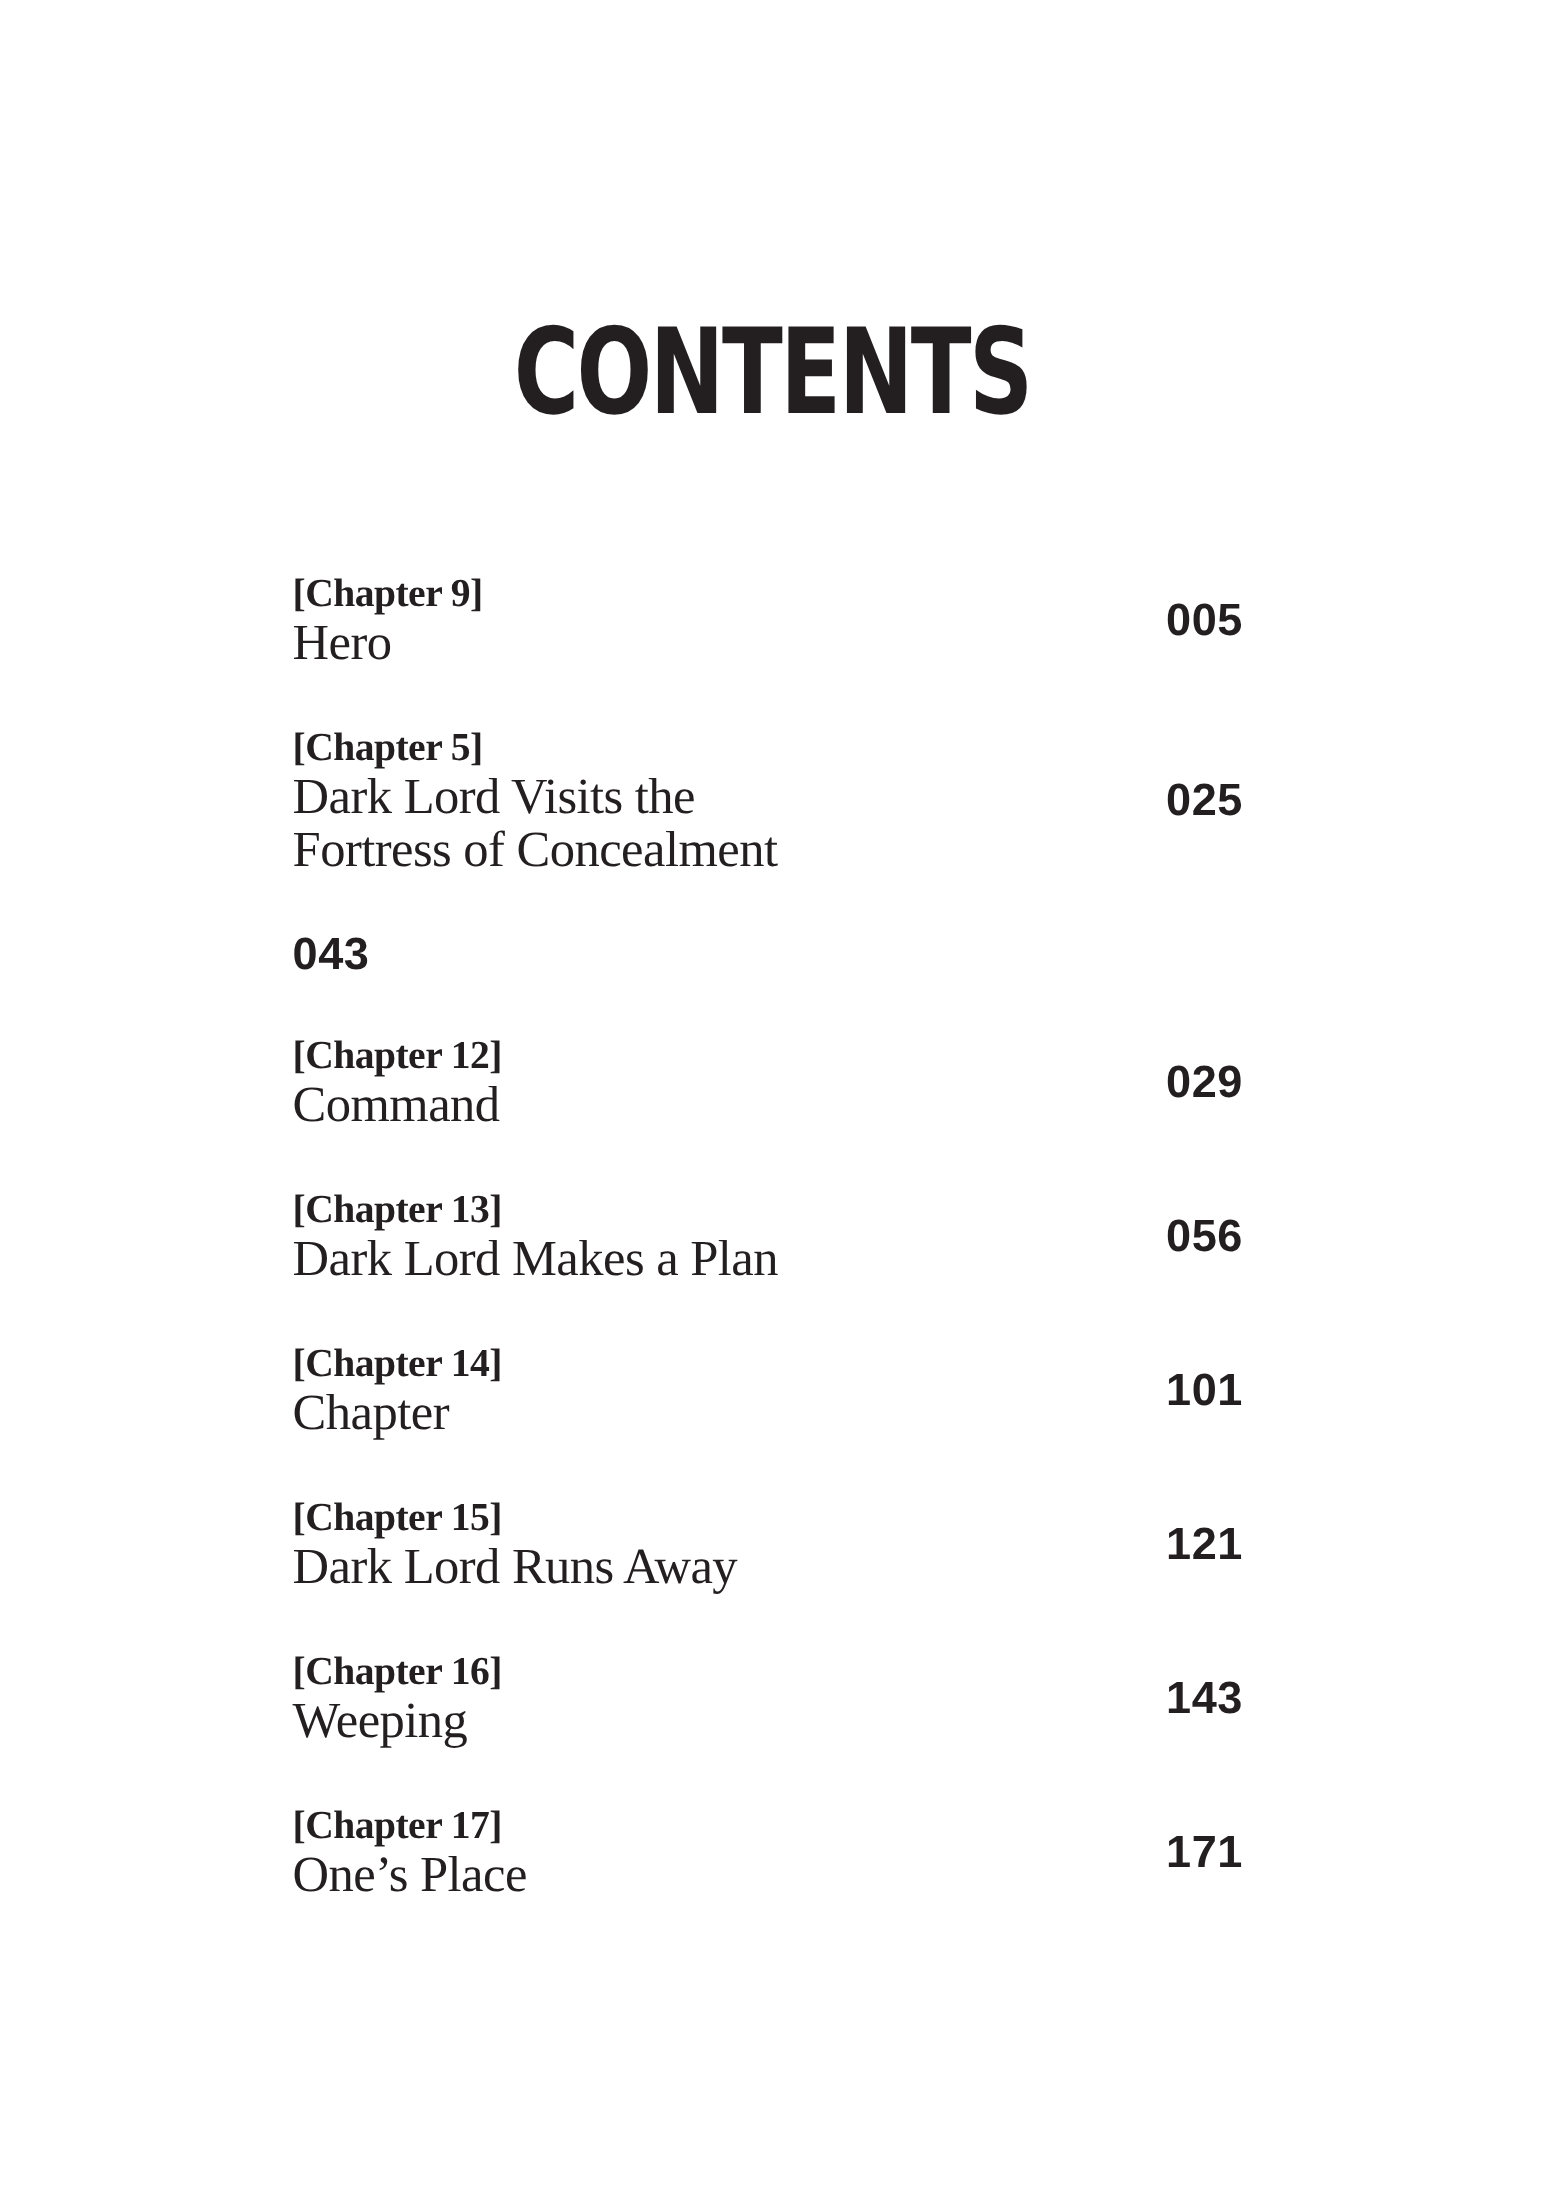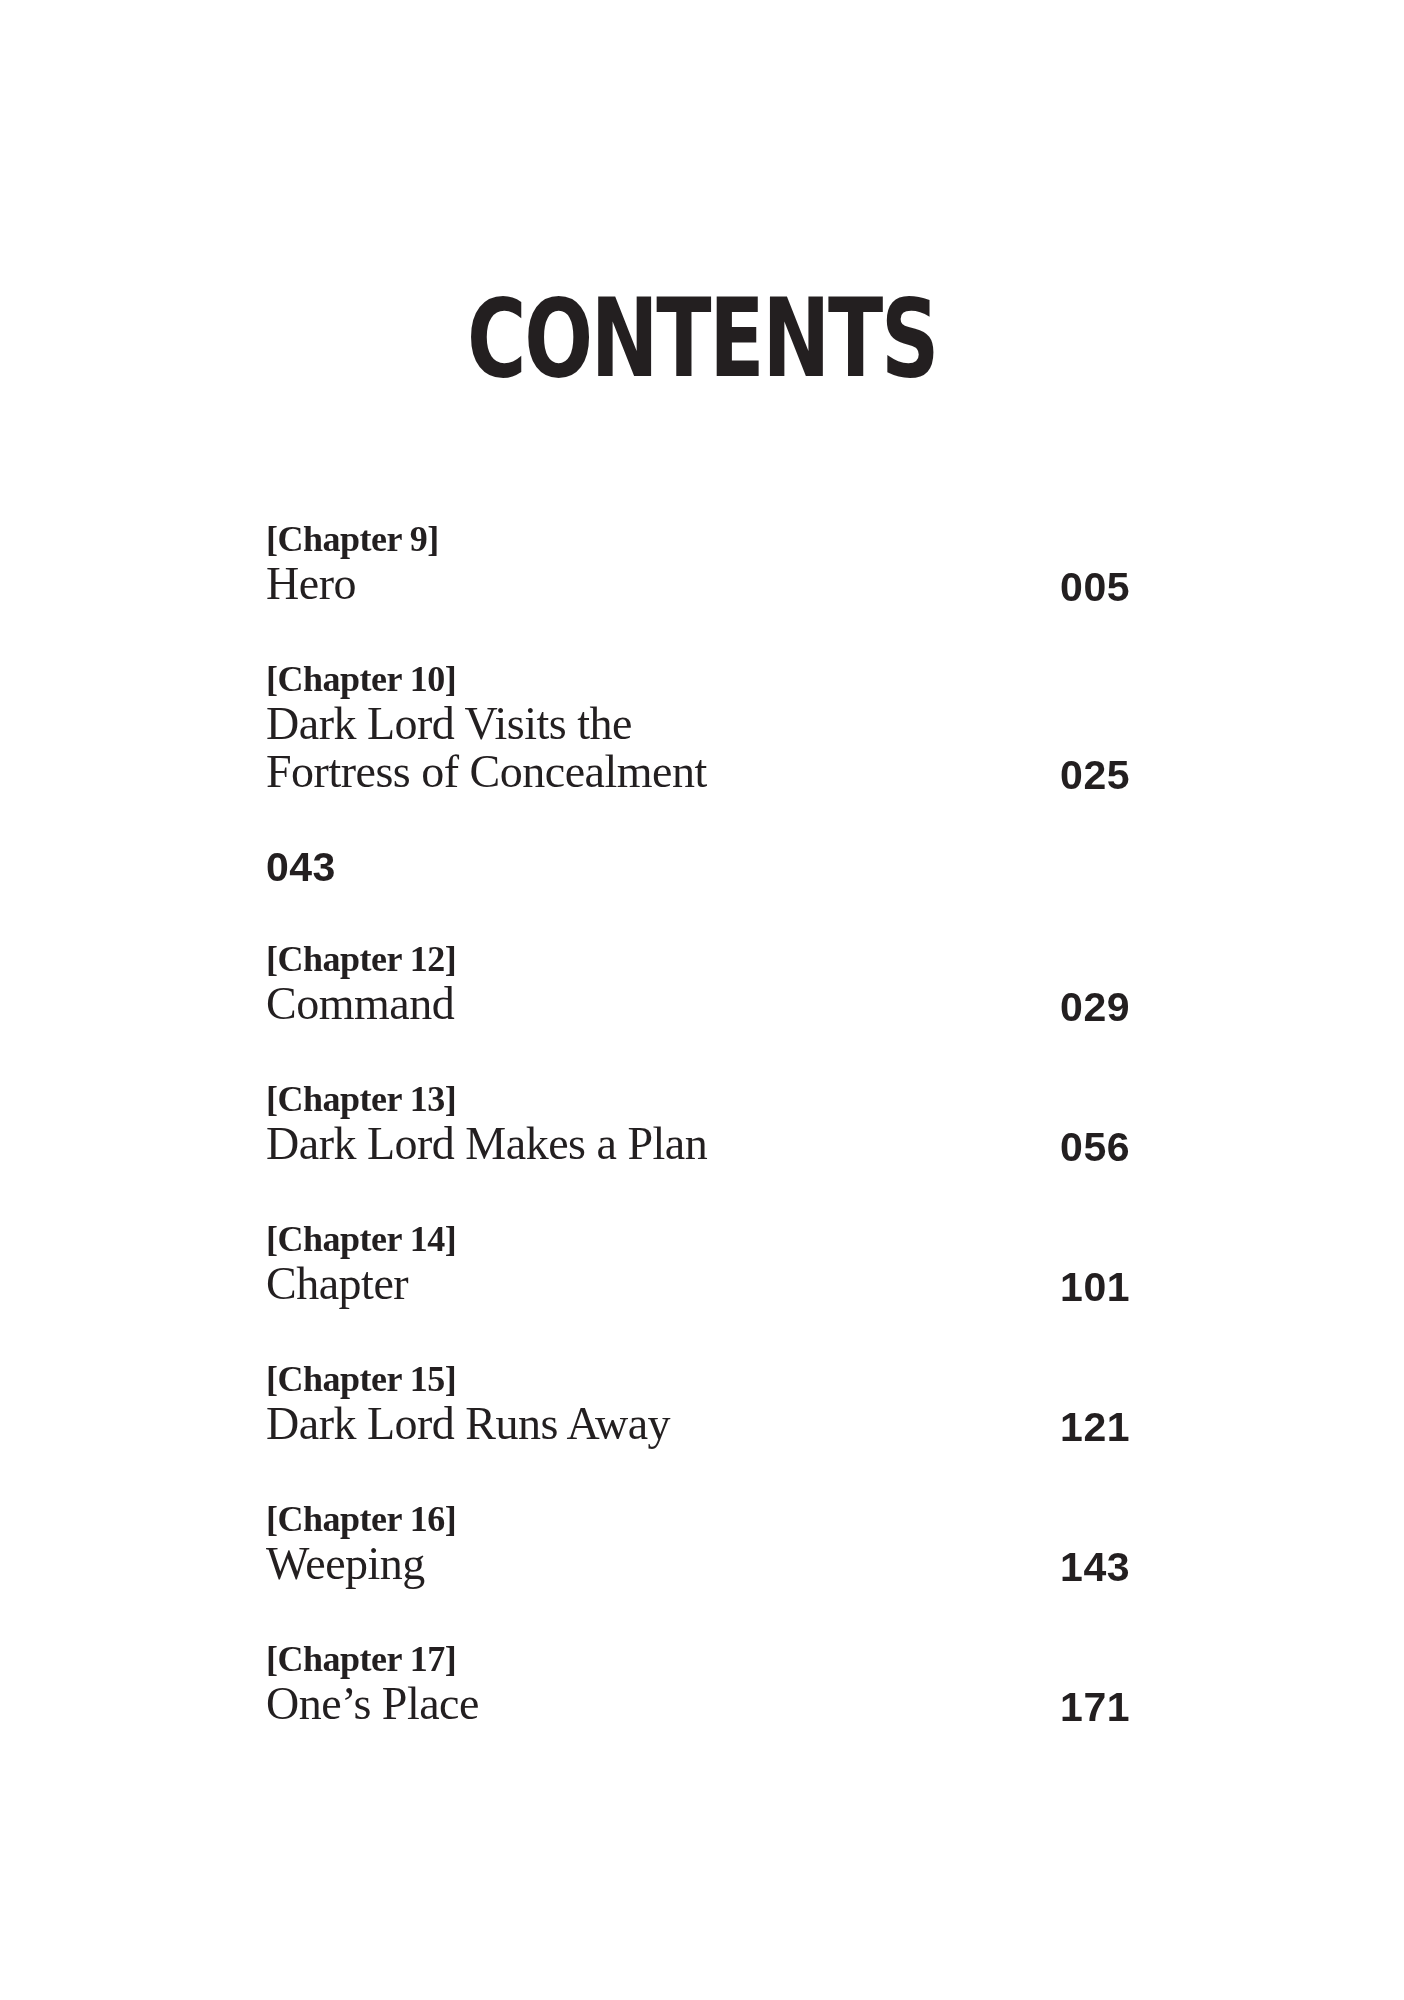--- a/index.html
+++ b/index.html
@@ -31,21 +31,21 @@
     line-height: 106px;
     letter-spacing: -3px;
     transform: scaleX(0.75);
     transform-origin: 50% 50%;
     white-space: nowrap;
   }
   .toc { }
   .entry {
     display: flex;
     justify-content: space-between;
-    align-items: flex-end;
+    align-items: center;
     margin-bottom: 50px;
   }
   .entry-text {
     max-width: 760px;
   }
   .chapter-label {
     font-weight: bold;
     font-size: 36px;
     line-height: 42px;
     letter-spacing: -0.5px;
@@ -78,21 +78,21 @@
       <div class="entry">
         <div class="entry-text">
           <div class="chapter-label">[Chapter 9]</div>
           <div class="chapter-title">Hero</div>
         </div>
         <div class="page-number">005</div>
       </div>
 
       <div class="entry">
         <div class="entry-text">
-          <div class="chapter-label">[Chapter 10]</div>
+          <div class="chapter-label">[Chapter 5]</div>
           <div class="chapter-title">Dark Lord Visits the
 Fortress of Concealment</div>
         </div>
         <div class="page-number">025</div>
       </div>
 
       <div class="entry">
         <div class="page-number">043</div>
       </div>
 

